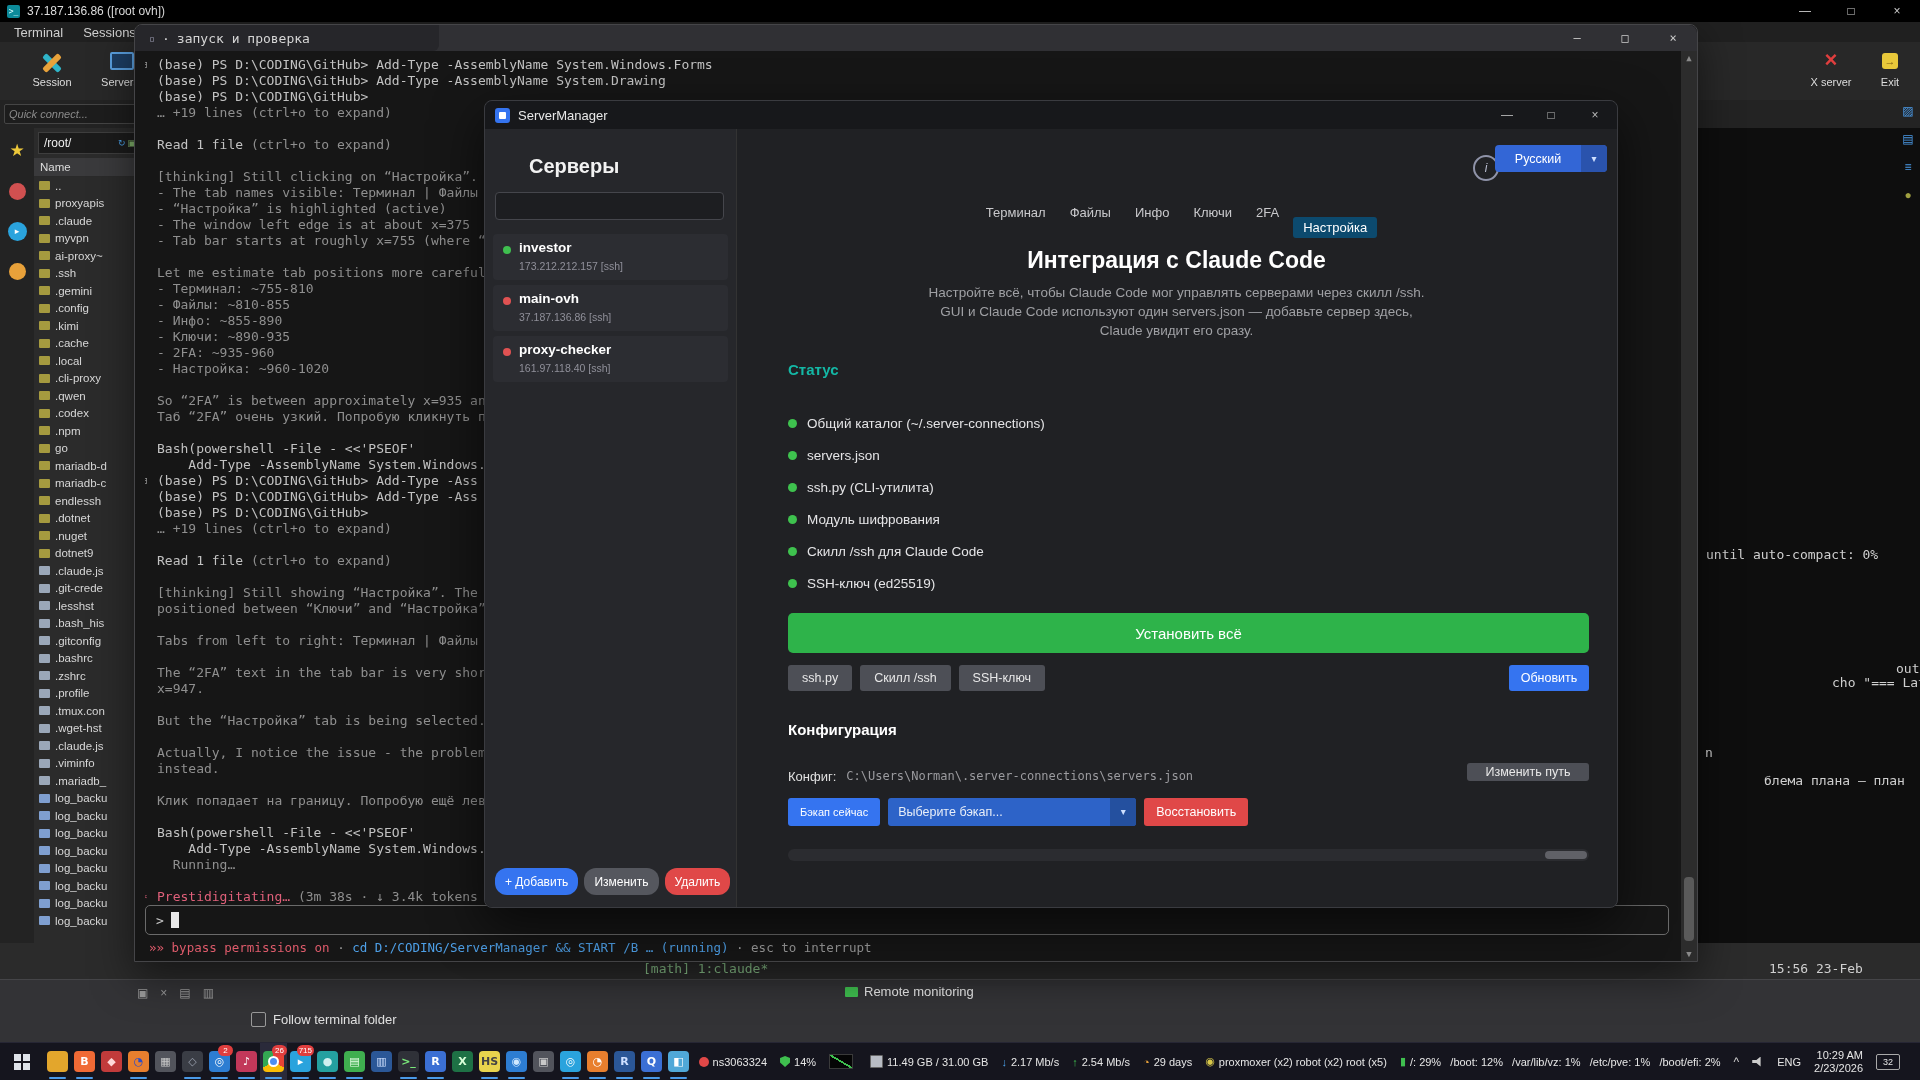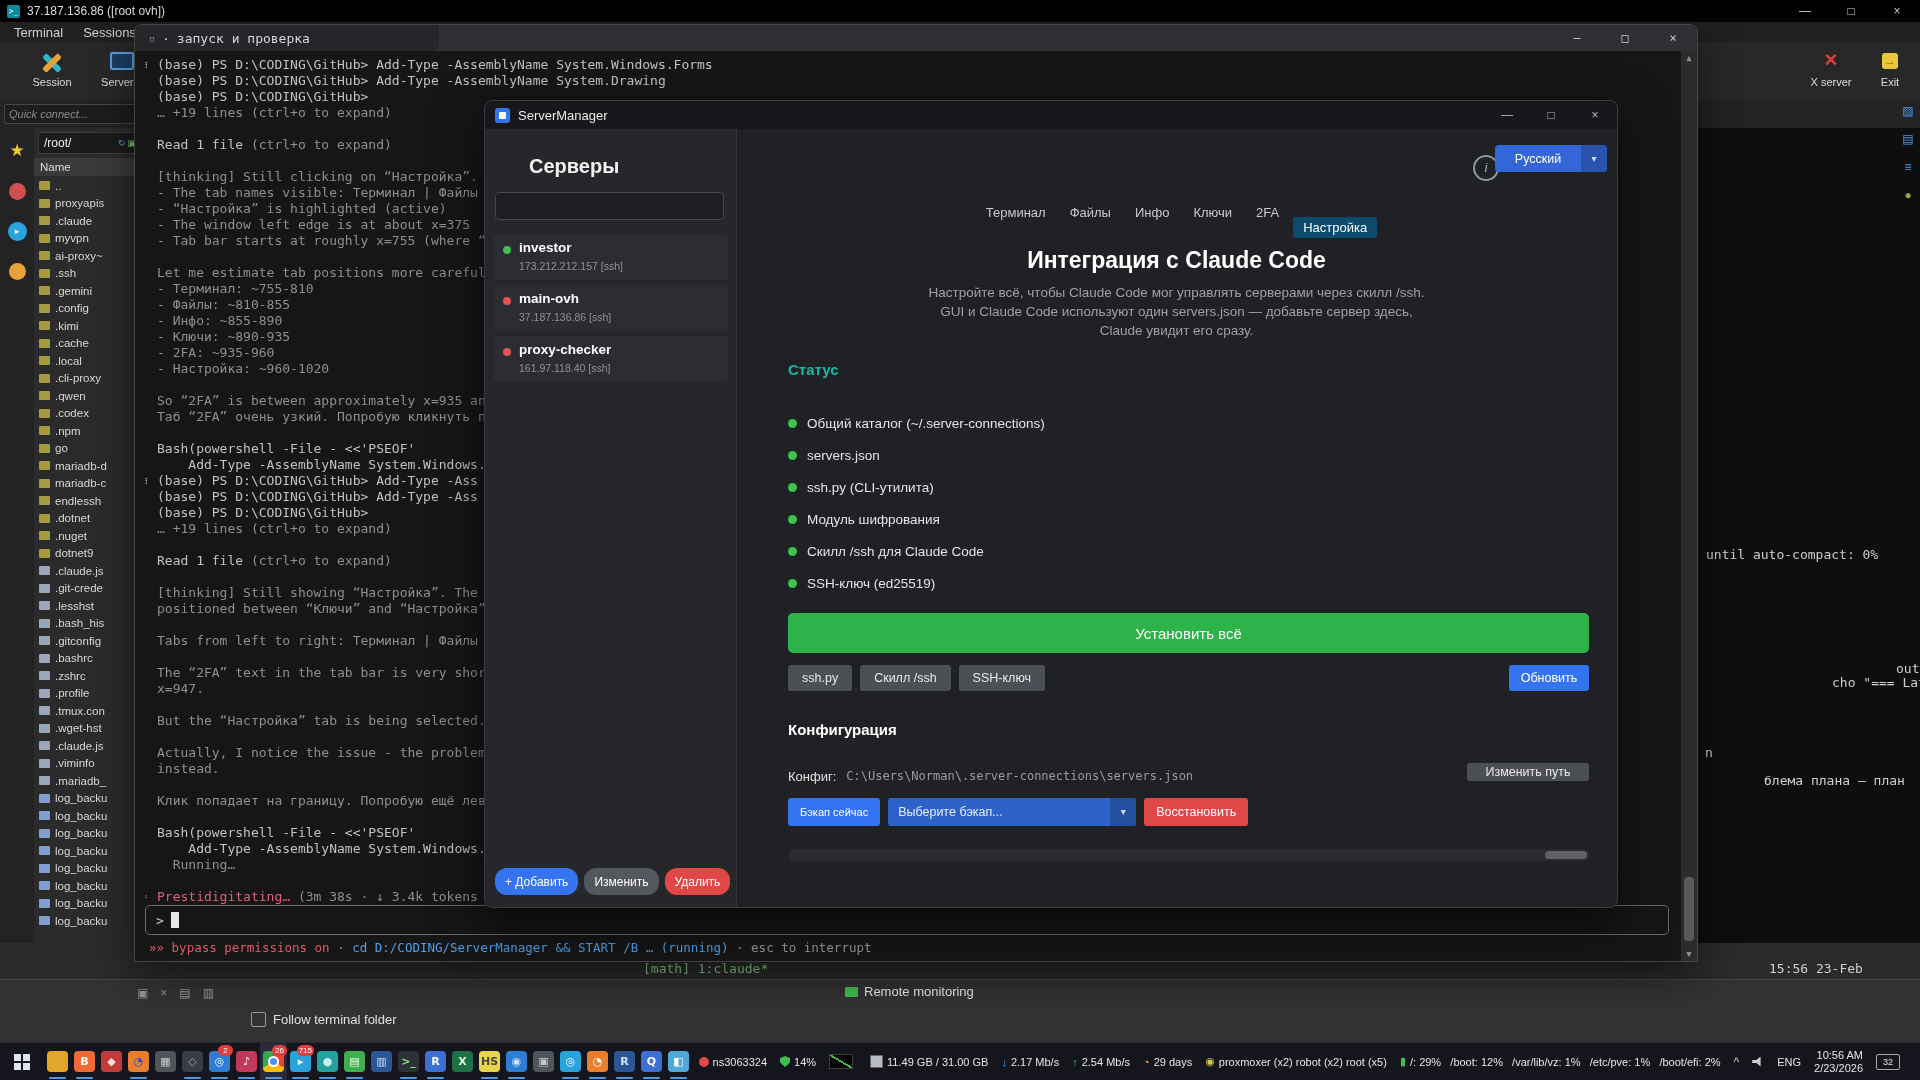--- a/index.html
+++ b/index.html
@@ -781,18 +781,18 @@
       </span>
         <span class="tray-item">
         <span class="tico ic-disk">▮</span>
         <span class="lbl">/: 29%   /boot: 12%   /var/lib/vz: 1%   /etc/pve: 1%   /boot/efi: 2%</span>
       </span>
       </span>
     <span class="tb-chev">^</span>
     <span class="tb-spk"></span>
     <span class="tb-lang">ENG</span>
     <span class="tb-clock">
-      <div>10:56 AM</div>
+      <div>10:29 AM</div>
       <div>2/23/2026</div>
     </span>
     <span class="tb-notif">32</span>
   </div>
 </div>
 
 </body></html>

